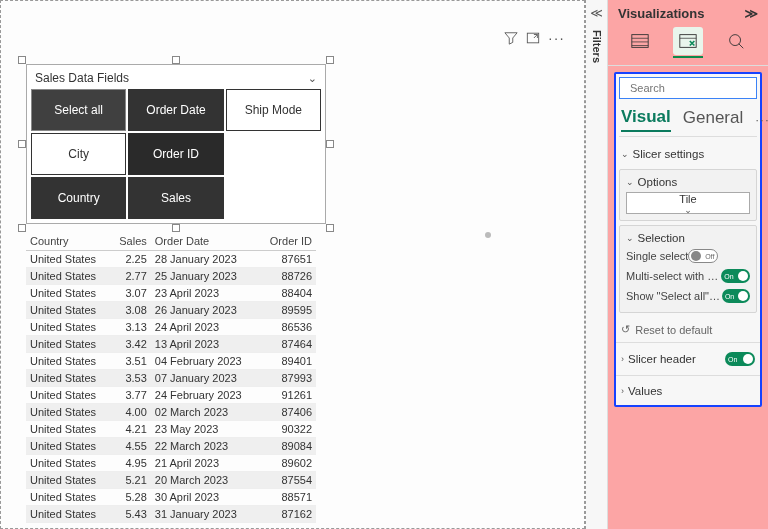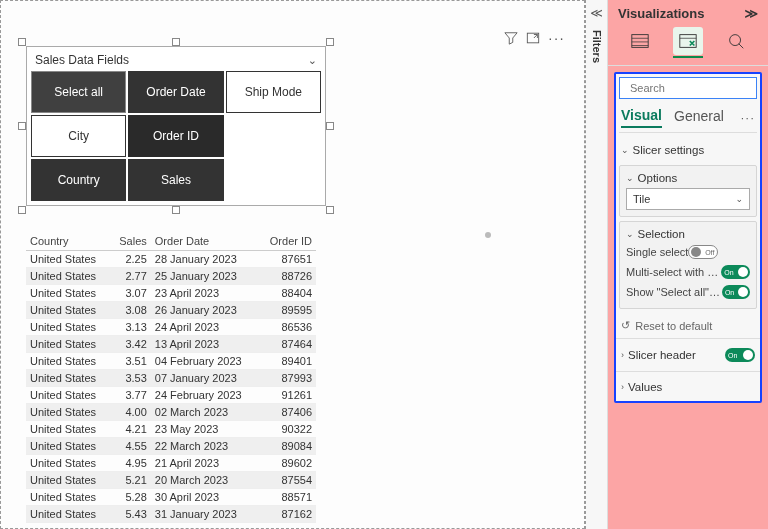--- a/index.html
+++ b/index.html
@@ -2,21 +2,21 @@
 <html><head>
 <meta charset="utf-8">
 <style>
   * { box-sizing: border-box; margin: 0; padding: 0; font-family: 'Segoe UI', Arial, sans-serif; }
   body { width: 768px; height: 529px; background: #f7f7f7; display: flex; overflow: hidden; }
   .canvas-area { flex: 1; position: relative; border-right: 1px dashed #999; background: #fdfdfd; }
   .dashed-border { position: absolute; inset: 0; border: 1px dashed #999; pointer-events: none; }
   .slicer-toolbar { position: absolute; top: 30px; right: 20px; display: flex; gap: 8px; align-items: center; }
   .slicer-toolbar .ic { width: 14px; height: 14px; stroke: #555; fill: none; cursor: pointer; }
   .slicer-toolbar .dots { font-size: 14px; color: #555; cursor: pointer; letter-spacing: 1px; }
-  .slicer-card { position: absolute; top: 46px; left: 26px; width: 300px; background: #fff; border: 1px solid #aaa; padding: 4px; }
+  .slicer-card { position: absolute; top: 64px; left: 26px; width: 300px; background: #fff; border: 1px solid #aaa; padding: 4px; }
   .slicer-card .handles { position: absolute; inset: -5px; pointer-events: none; }
   .handle { position: absolute; width: 8px; height: 8px; background: #fff; border: 1px solid #888; }
   .handle.tl { top: -4px; left: -4px; } .handle.tr { top: -4px; right: -4px; }
   .handle.bl { bottom: -4px; left: -4px; } .handle.br { bottom: -4px; right: -4px; }
   .handle.tm { top: -4px; left: 50%; transform: translateX(-50%); }
   .handle.bm { bottom: -4px; left: 50%; transform: translateX(-50%); }
   .handle.ml { left: -4px; top: 50%; transform: translateY(-50%); }
   .handle.mr { right: -4px; top: 50%; transform: translateY(-50%); }
   .slicer-title-row { display: flex; justify-content: space-between; align-items: center; padding: 2px 4px 4px; font-size: 12px; color: #333; }
   .slicer-title-row .chev { font-size: 11px; color: #555; cursor: pointer; }
@@ -42,31 +42,31 @@
   .viz-icons { display: flex; justify-content: space-around; padding: 4px 8px 10px; border-bottom: 1px solid #ddd; }
   .viz-icons .ibox { width: 30px; height: 28px; display: flex; align-items: center; justify-content: center; cursor: pointer; border-radius: 3px; }
   .viz-icons .ibox.selected { background: #e9f5ec; position: relative; }
   .viz-icons .ibox.selected::after { content: ""; position: absolute; bottom: -3px; left: 0; right: 0; height: 2px; background: #0d8a4a; }
   .viz-icons svg { width: 20px; height: 20px; stroke: #333; fill: none; }
   .format-scroll { flex: 1; overflow: hidden; padding: 6px 6px 6px 6px; }
   .blue-box { border: 2px solid #1642ff; border-radius: 2px; padding: 3px; background: #f7f7f7; margin-bottom: 2px; }
   .search-box { display: flex; align-items: center; border: 1px solid #3b82f6; background: #fff; height: 22px; padding: 0 5px; gap: 5px; }
   .search-box input { border: none; outline: none; font-size: 11px; flex: 1; background: transparent; }
   .tabs-row { display: flex; align-items: center; gap: 12px; padding: 8px 2px 4px; border-bottom: 1px solid #ddd; margin-bottom: 6px; }
-  .tabs-row .tab { font-size: 14px; color: #555; cursor: pointer; padding-bottom: 3px; }
+  .tabs-row .tab { font-size: 17px; color: #555; cursor: pointer; padding-bottom: 3px; }
   .tabs-row .tab.active { color: #0b7b5e; border-bottom: 2px solid #0b7b5e; font-weight: 600; }
   .tabs-row .more { margin-left: auto; letter-spacing: 1px; color: #555; cursor: pointer; }
   .section-head { display: flex; align-items: center; gap: 4px; padding: 5px 2px; cursor: pointer; }
   .section-head .chev { font-size: 9px; color: #555; }
   .section-head .lbl { font-size: 11.5px; }
   .section-head .toggle { margin-left: auto; }
   .subsection { border: 1px solid #d5d5d5; border-radius: 2px; padding: 6px 6px; margin: 4px 0; background: #f2f2f2; }
   .formrow { display: flex; align-items: center; justify-content: flex-start; padding: 3px 0; font-size: 11px; color: #444; }
   .formrow .cap { white-space: nowrap; overflow: hidden; text-overflow: ellipsis; max-width: 100px; }
-  .select-box { width: 100%; height: 22px; border: 1px solid #aaa; background: #fff; display: flex; align-items: center; justify-content: space-between; padding: 0 6px; font-size: 11px; cursor: pointer; margin-top: 2px; }
+  .select-box { width: 100%; height: 22px; border: 1px solid #aaa; background: #fff; display: flex; align-items: center; justify-content: space-between; padding: 0 6px; font-size: 11px; cursor: pointer; margin-top: 2px; flex-direction: column; }
   .select-box .chev { font-size: 9px; color: #555; }
   .toggle { width: 30px; height: 14px; border-radius: 7px; background: #0c8a5a; position: relative; font-size: 7px; color: #fff; display: flex; align-items: center; padding-left: 3px; cursor: pointer; }
   .toggle::after { content: ""; position: absolute; right: 2px; width: 10px; height: 10px; border-radius: 50%; background: #fff; }
   .toggle.off { background: #fff; border: 1px solid #888; color: #666; justify-content: flex-end; padding: 0 3px 0 0; }
   .toggle.off::after { right: auto; left: 2px; background: #888; }
   .reset-row { display: flex; align-items: center; gap: 5px; padding: 6px 2px 2px; font-size: 11px; color: #666; cursor: pointer; }
   .divider { border-top: 1px solid #ddd; margin: 4px -3px; }
 </style>
 </head>
 <body>

